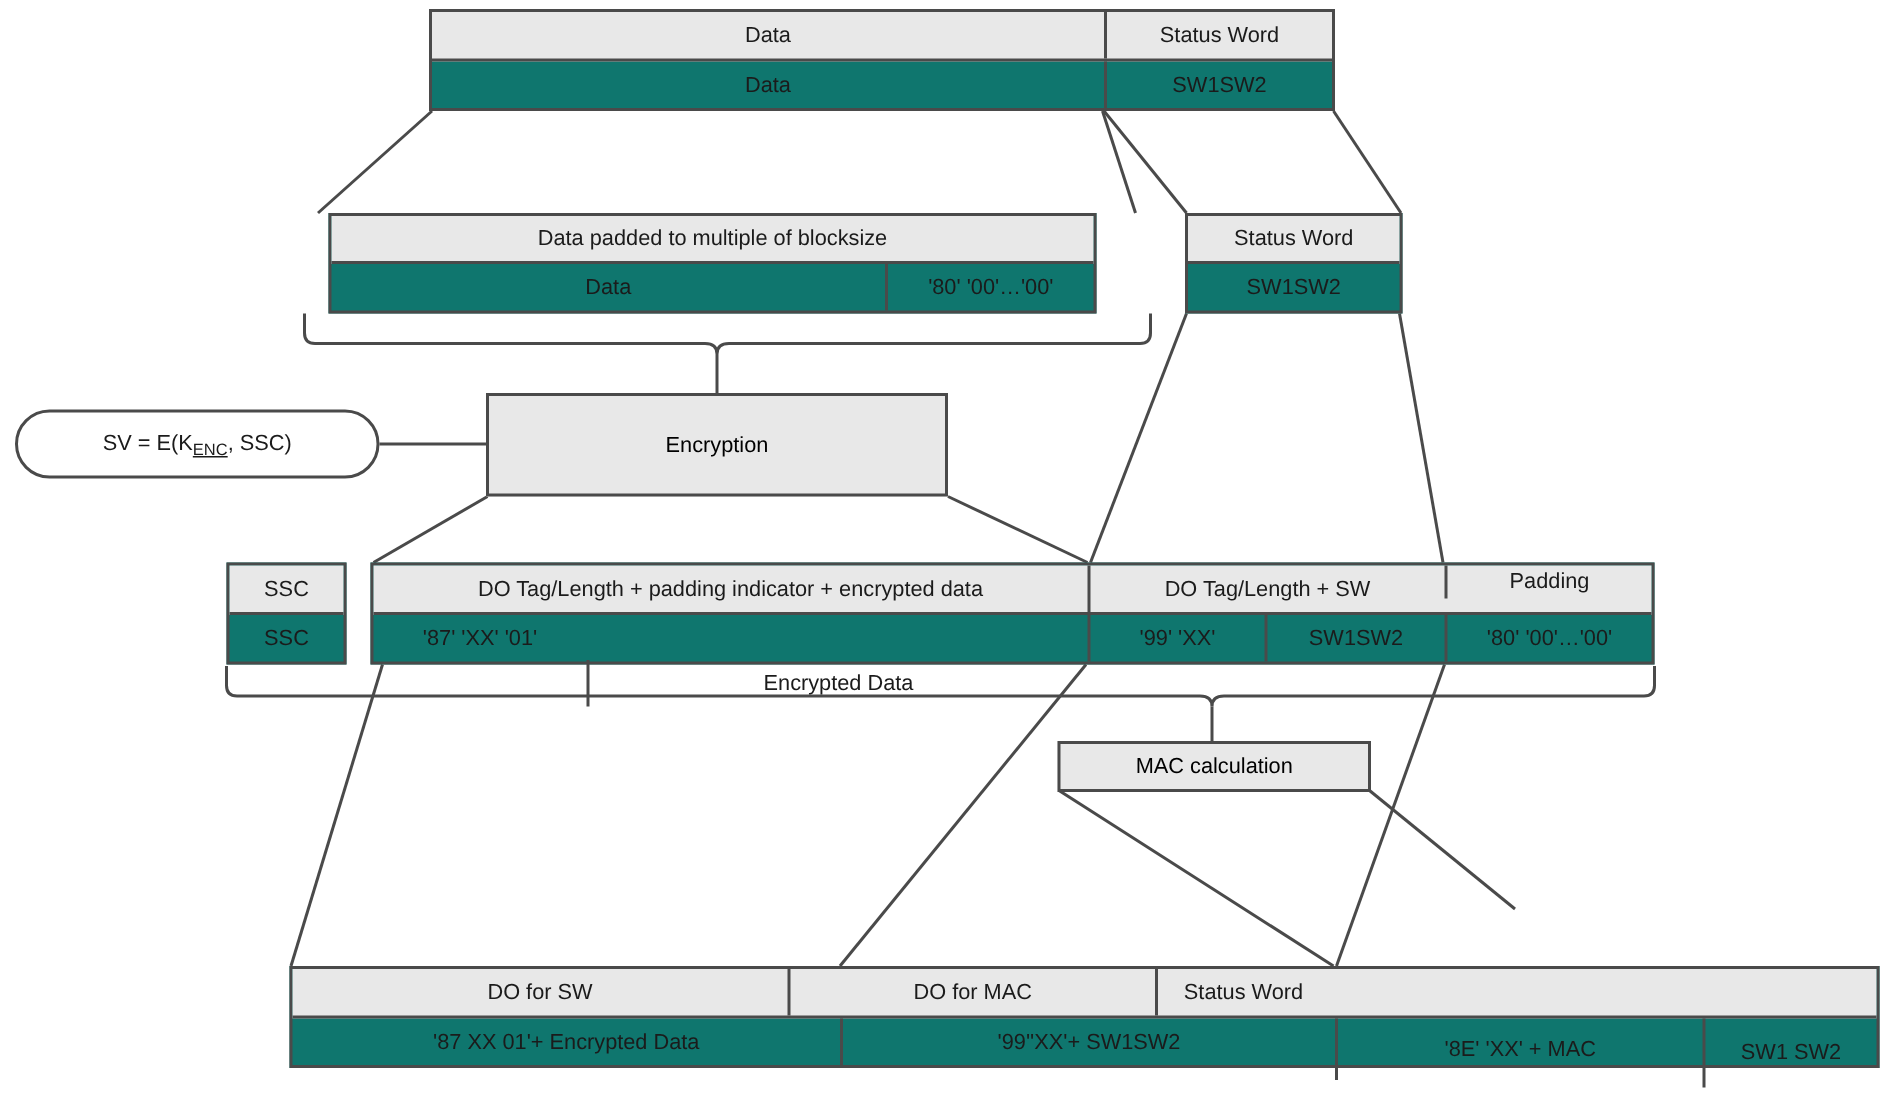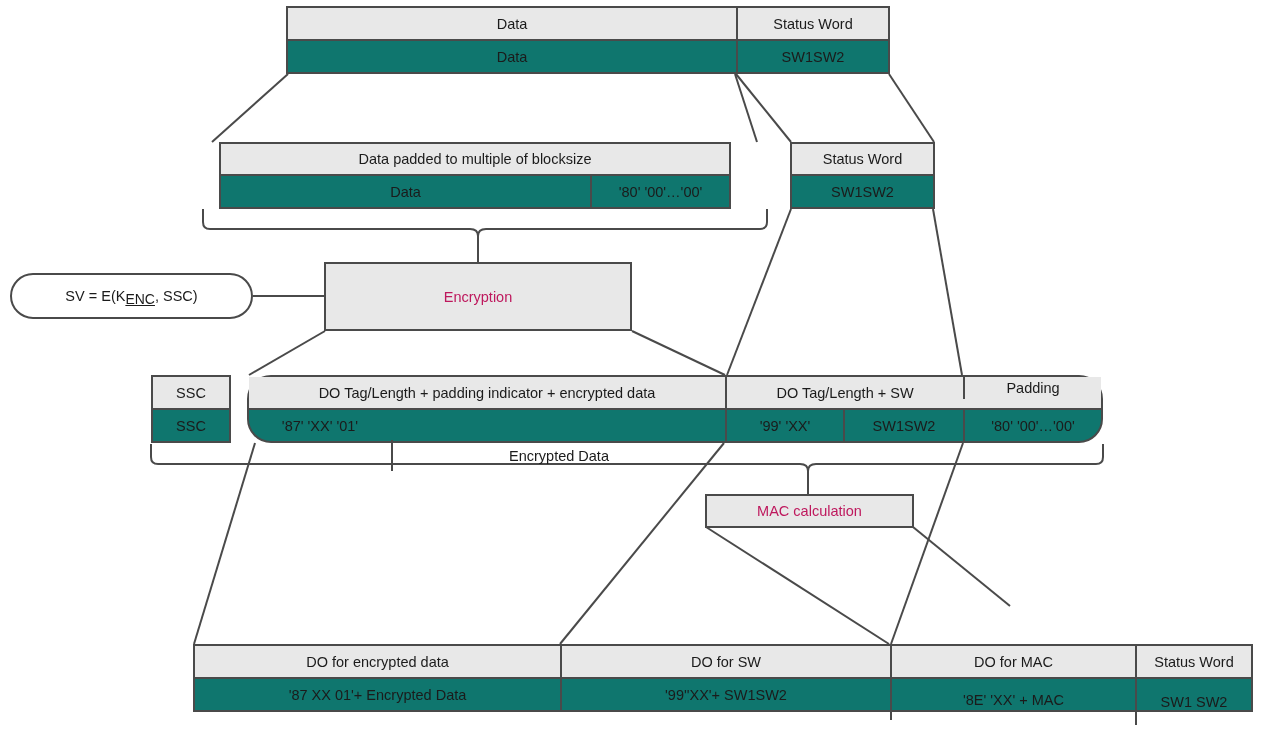--- a/index.html
+++ b/index.html
@@ -10,25 +10,25 @@
   
   .blk{position:absolute;box-sizing:border-box;border:2px solid #4a4a4a;background:#0f766e;}
   .blk .hdr,.blk .row{display:flex;width:100%;box-sizing:border-box;}
   .blk .hdr{background:#e8e8e8;border-bottom:2px solid #4a4a4a;}
   .cell{box-sizing:border-box;display:flex;align-items:center;justify-content:center;
         font-size:14.5px;color:#1b1b1b;white-space:nowrap;overflow:hidden;}
   .cell + .cell{border-left:2px solid #4a4a4a;}
 
   
   .pbox{position:absolute;box-sizing:border-box;border:2px solid #4a4a4a;background:#e8e8e8;
-        display:flex;align-items:center;justify-content:center;font-size:14.5px;color:#be185d;}
+        display:flex;align-items:center;justify-content:center;font-size:14.5px;color:#000000;}
   .pill{position:absolute;box-sizing:border-box;border:2px solid #4a4a4a;background:#fff;
         border-radius:999px;display:flex;align-items:center;justify-content:center;
         font-size:14.5px;color:#1b1b1b;}
-  sub{font-size:14px;vertical-align:baseline;position:relative;top:3px;text-decoration:underline;}
+  sub{font-size:11px;vertical-align:baseline;position:relative;top:3px;text-decoration:underline;}
 </style>
 </head>
 <body>
 
 <div id="canvas">
 
   <svg class="layer" viewBox="0 0 1266 729" xmlns="http://www.w3.org/2000/svg">
     <g fill="none" stroke="#4a4a4a" stroke-width="2" stroke-linejoin="miter" stroke-linecap="butt">
 
       <path d="M 288 74 L 212 142"></path>
@@ -105,40 +105,39 @@
 
   <div class="blk" style="left:151px; top:375px; width:80px; height:68px;">
     <div class="hdr" style="height:33px;">
       <div class="cell" style="width:76px;height:31px;">SSC</div>
     </div>
     <div class="row" style="height:31px;">
       <div class="cell" style="width:76px;height:31px;">SSC</div>
     </div>
   </div>
 
-  <div class="blk" style="left:247px; top:375px; width:856px; height:68px;border-radius:24px;">
+  <div class="blk" style="left:247px; top:375px; width:856px; height:68px;">
     <div class="hdr" style="height:33px;">
       <div class="cell" style="width:476px;height:31px;">DO Tag/Length + padding indicator + encrypted data</div>
       <div class="cell" style="width:238px;height:31px;">DO Tag/Length + SW</div>
       <div class="cell" style="width:138px;height:22px;">Padding</div>
     </div>
     <div class="row" style="height:31px;text-align:right;">
       <div class="cell" style="width:142px;height:31px;">'87' 'XX' '01'</div>
       <div class="cell" style="width:334px;height:31px;margin-top:30px;">Encrypted Data</div>
       <div class="cell" style="width:118px;height:31px;">'99' 'XX'</div>
       <div class="cell" style="width:120px;height:31px;">SW1SW2</div>
       <div class="cell" style="width:138px;height:31px;">'80' '00'…'00'</div>
     </div>
   </div>
 
   <div class="pbox" style="left:705px; top:494px; width:209px; height:34px;">MAC calculation</div>
 
   <div class="blk" style="left:193px; top:644px; width:1060px; height:68px;">
     <div class="hdr" style="height:33px;">
-      <div class="cell" style="width:365px;height:31px;">DO for encrypted data</div>
       <div class="cell" style="width:330px;height:31px;">DO for SW</div>
       <div class="cell" style="width:245px;height:31px;">DO for MAC</div>
       <div class="cell" style="width:116px;height:31px;">Status Word</div>
     </div>
     <div class="row" style="height:31px;">
       <div class="cell" style="width:365px;height:31px;">'87 XX 01'+ Encrypted Data</div>
       <div class="cell" style="width:330px;height:31px;">'99''XX'+ SW1SW2</div>
       <div class="cell" style="width:245px;height:41px;">'8E' 'XX' + MAC</div>
       <div class="cell" style="width:116px;height:46px;">SW1 SW2</div>
     </div>

